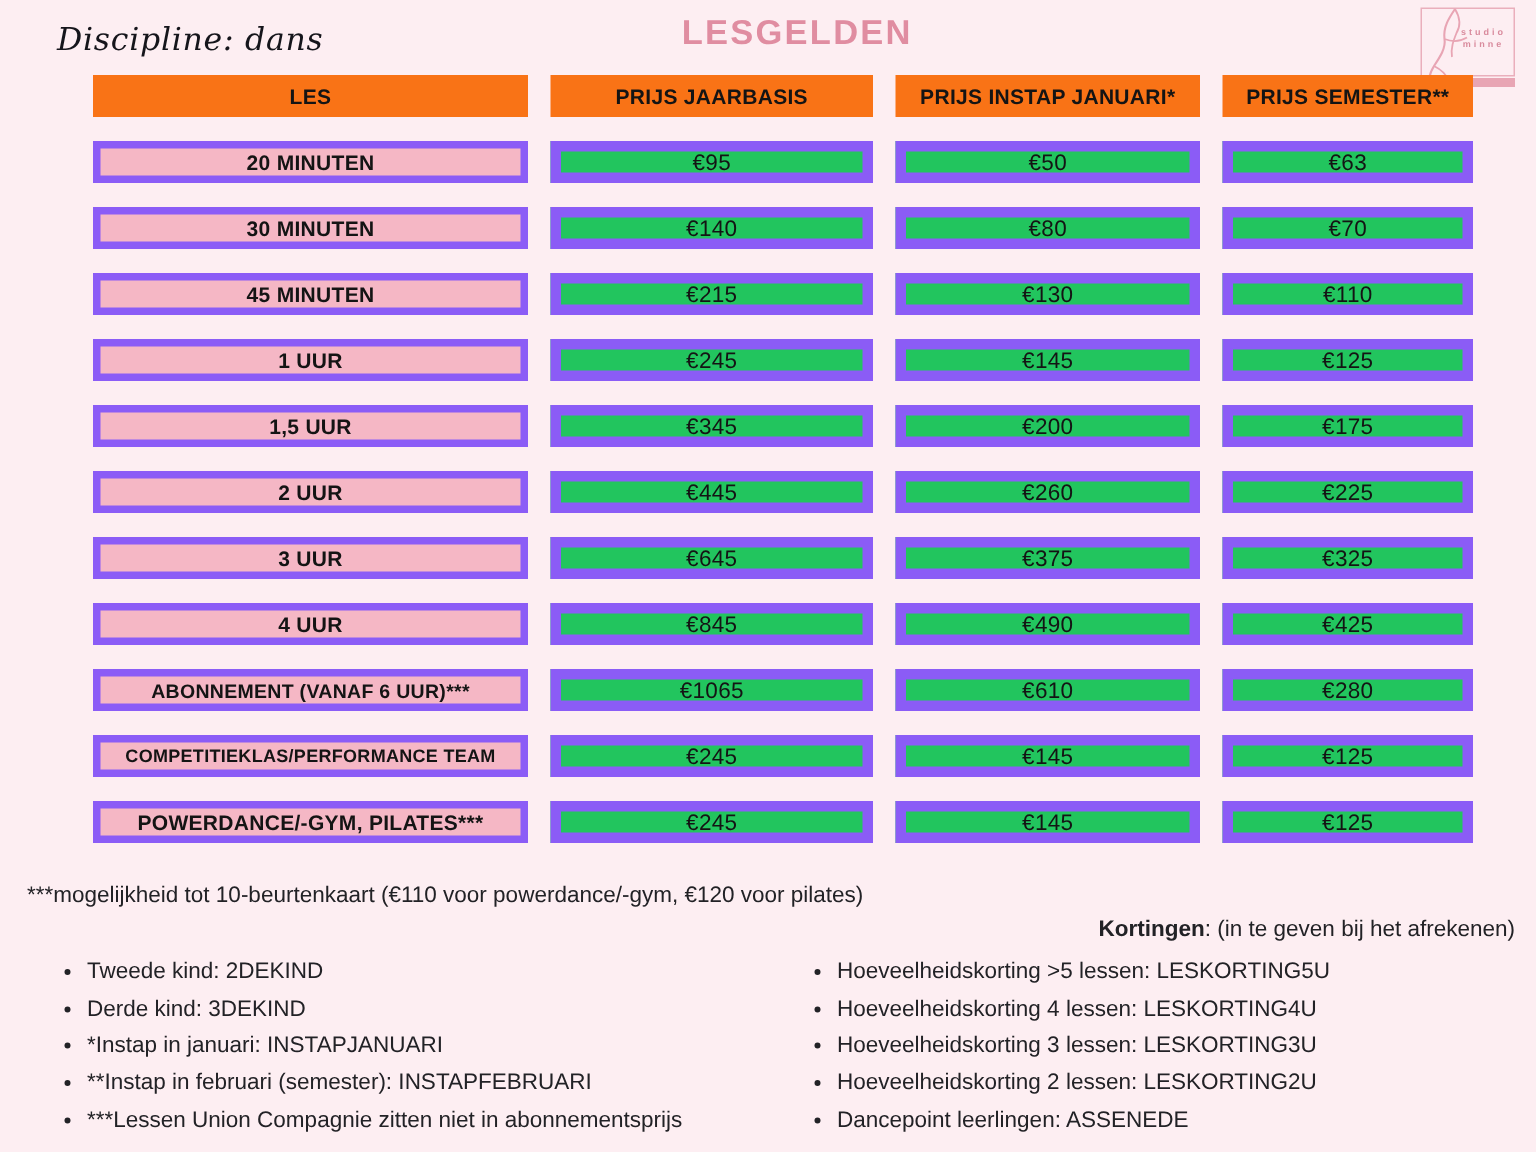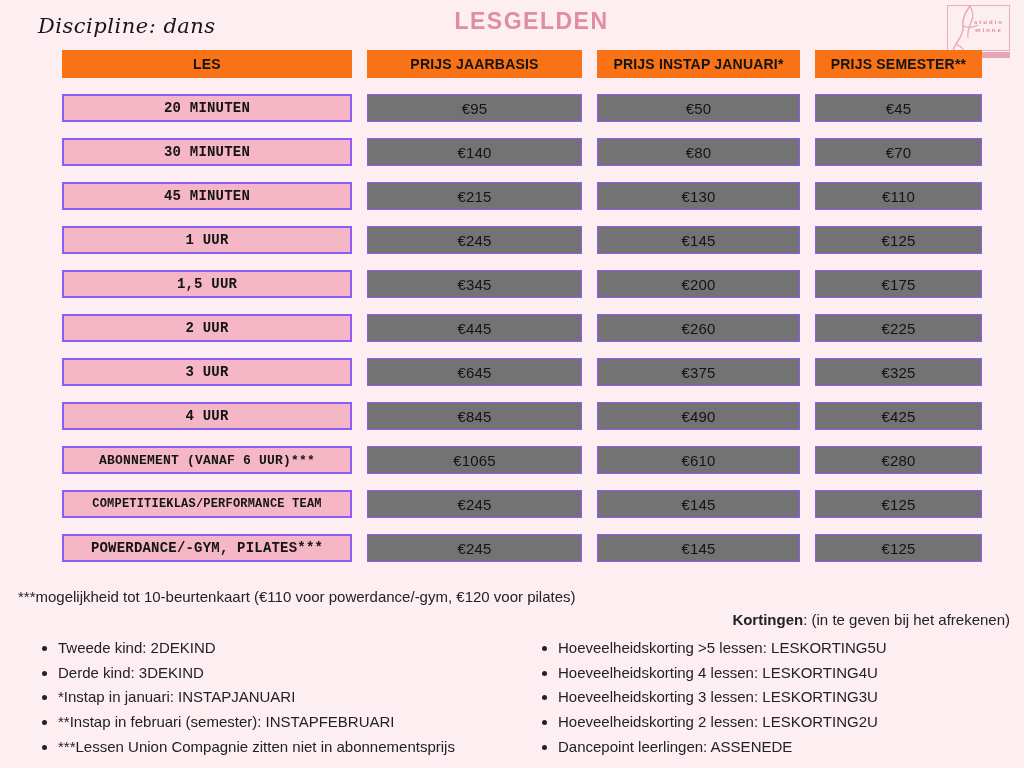--- a/index.html
+++ b/index.html
@@ -51,24 +51,24 @@
     grid-template-columns: 290px 215px 203px 167px;
     column-gap: 15px; row-gap: 16px;
     grid-auto-rows: 28px;
   }
   .cell {
     display: flex; align-items: center; justify-content: center;
     font-size: 14px; font-weight: 700; color: #141414;
     letter-spacing: 0.2px; white-space: nowrap;
   }
   .cell.head { background: #f97316; }
-  .cell.label { background: #f5b7c5; border: 2px solid #8b5cf6; font-family: Liberation Mono, monospace; }
+  .cell.label { background: #f5b7c5; border: 5px solid #8b5cf6; }
   .cell.label.small { font-size: 12px; }
   .cell.label.mid { font-size: 13px; }
-  .cell.value { background: #737373; border: 1px solid #8b5cf6; font-weight: 400; font-size: 15px; }
+  .cell.value { background: #22c55e; border: 7px solid #8b5cf6; font-weight: 400; font-size: 15px; }
 
   
   .notes { position: absolute; left: 18px; top: 585px; width: 992px; color: #222226; }
   .note-line { font-size: 15px; line-height: 23px; }
   .kort-line { font-size: 15px; line-height: 24px; text-align: right; }
   .kort-line b { font-weight: 700; }
   .lists { display: flex; margin-top: 4px; }
   .lists ul { list-style: disc; }
   .lists li { font-size: 15px; line-height: 24.7px; }
   ul.left { flex: 0 0 512px; padding-left: 40px; }
@@ -99,21 +99,21 @@
 
   <div class="table">
     <div class="cell head">LES</div>
     <div class="cell head">PRIJS JAARBASIS</div>
     <div class="cell head">PRIJS INSTAP JANUARI*</div>
     <div class="cell head">PRIJS SEMESTER**</div>
 
     <div class="cell label">20 MINUTEN</div>
     <div class="cell value">€95</div>
     <div class="cell value">€50</div>
-    <div class="cell value">€45</div>
+    <div class="cell value">€63</div>
 
     <div class="cell label">30 MINUTEN</div>
     <div class="cell value">€140</div>
     <div class="cell value">€80</div>
     <div class="cell value">€70</div>
 
     <div class="cell label">45 MINUTEN</div>
     <div class="cell value">€215</div>
     <div class="cell value">€130</div>
     <div class="cell value">€110</div>

